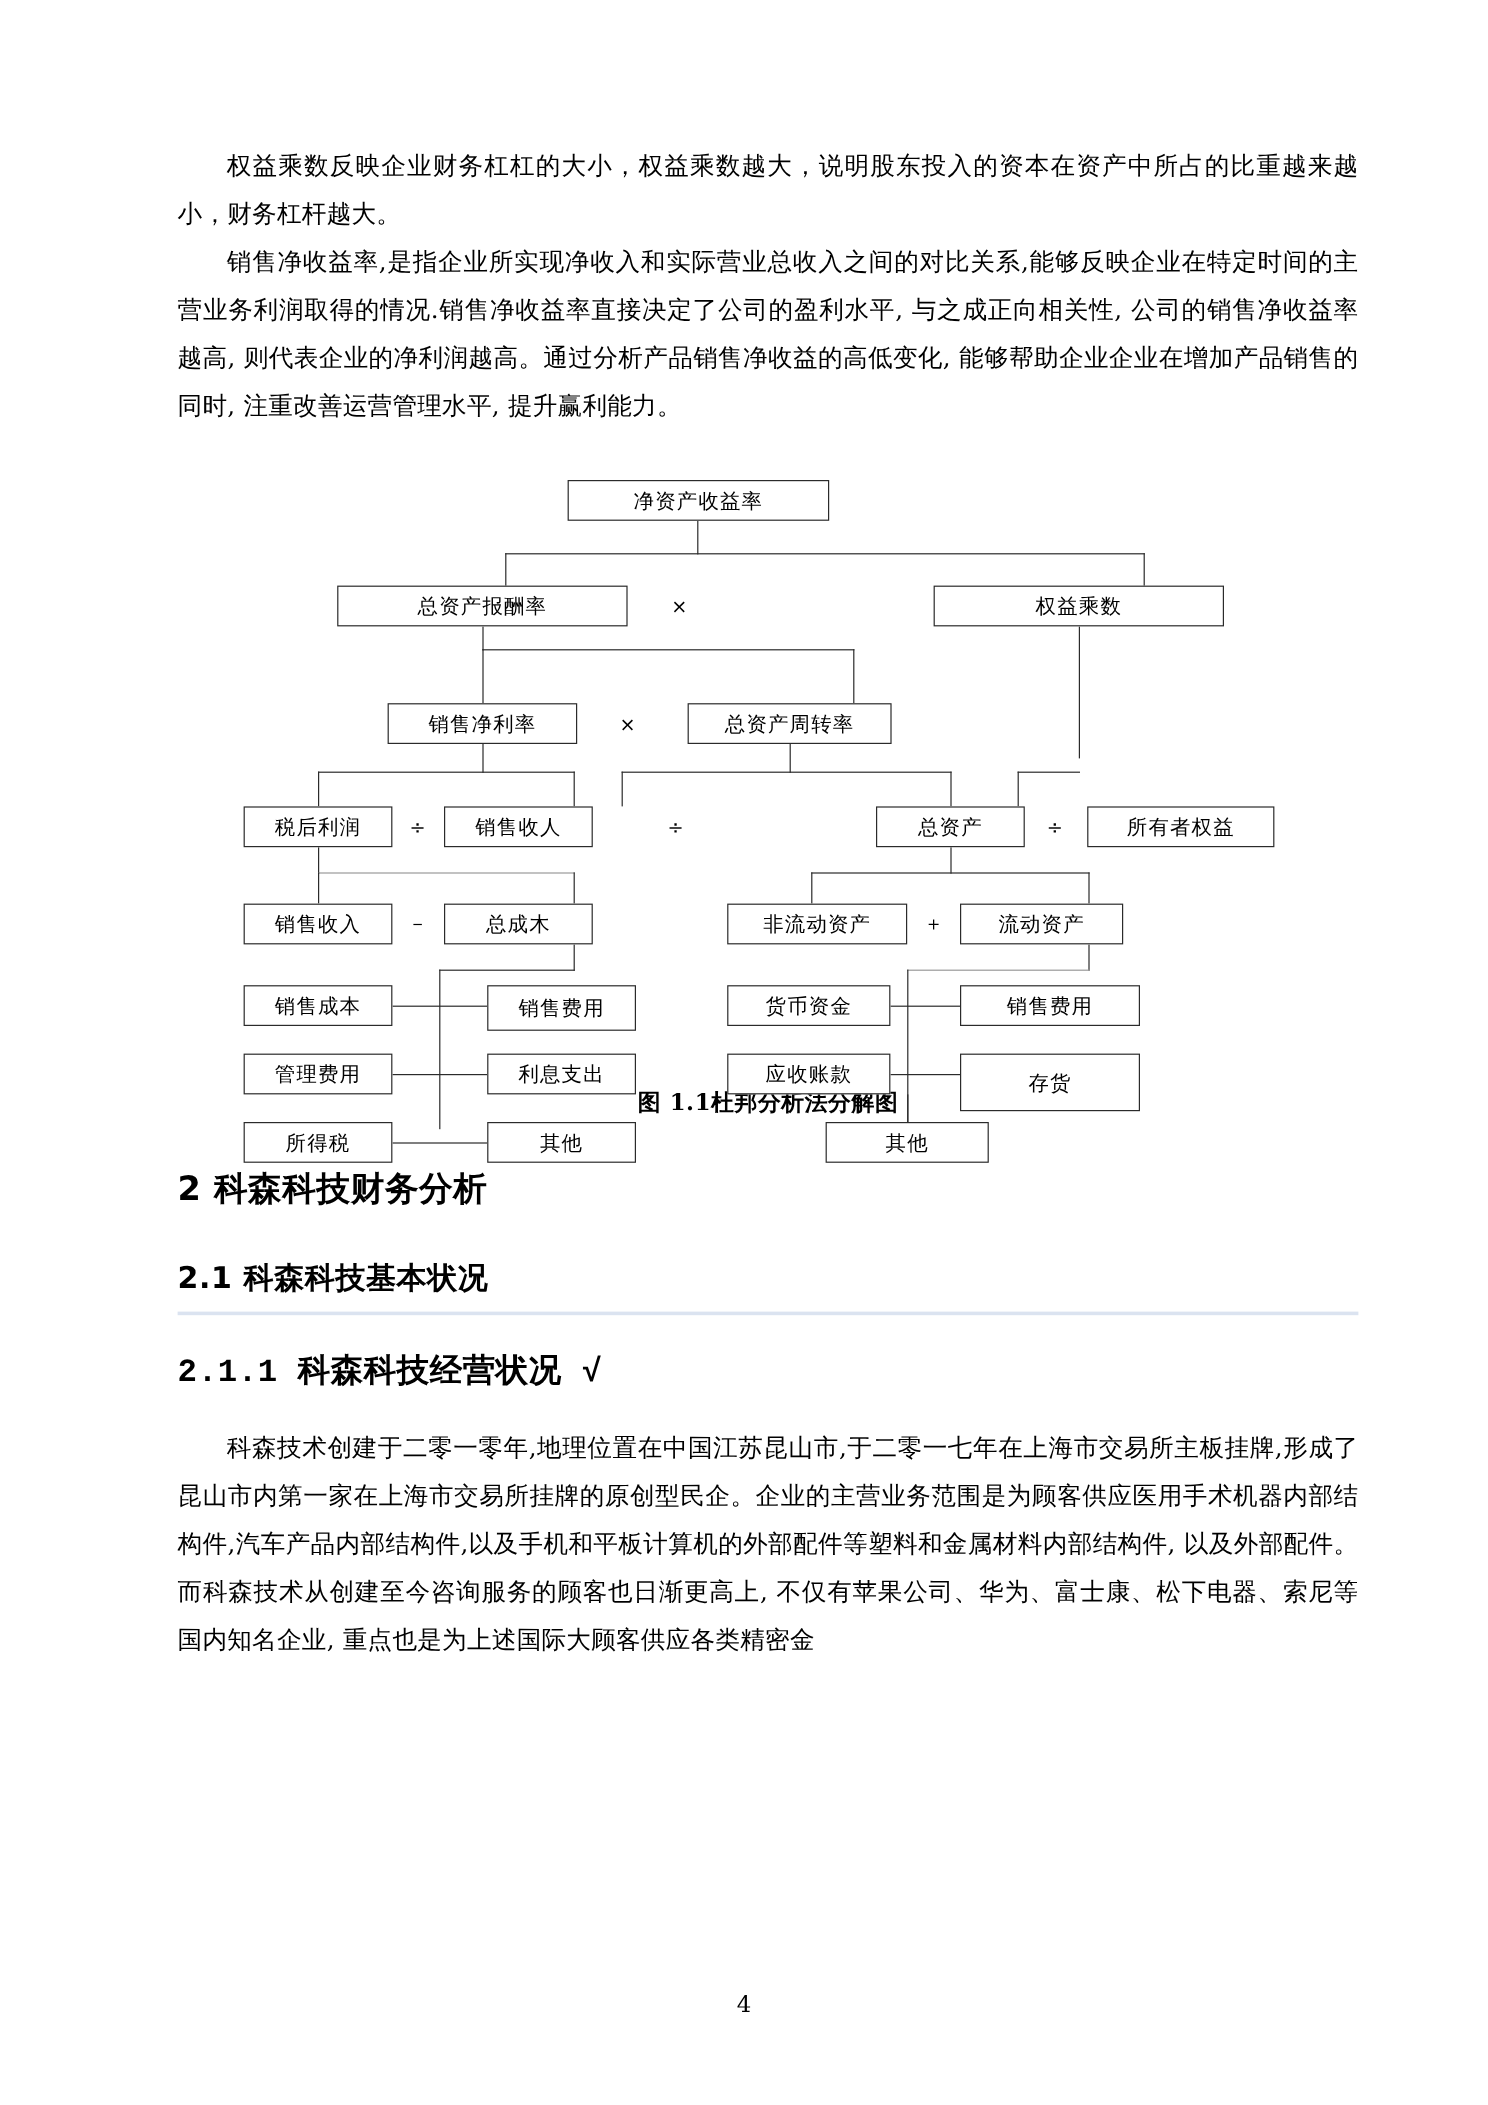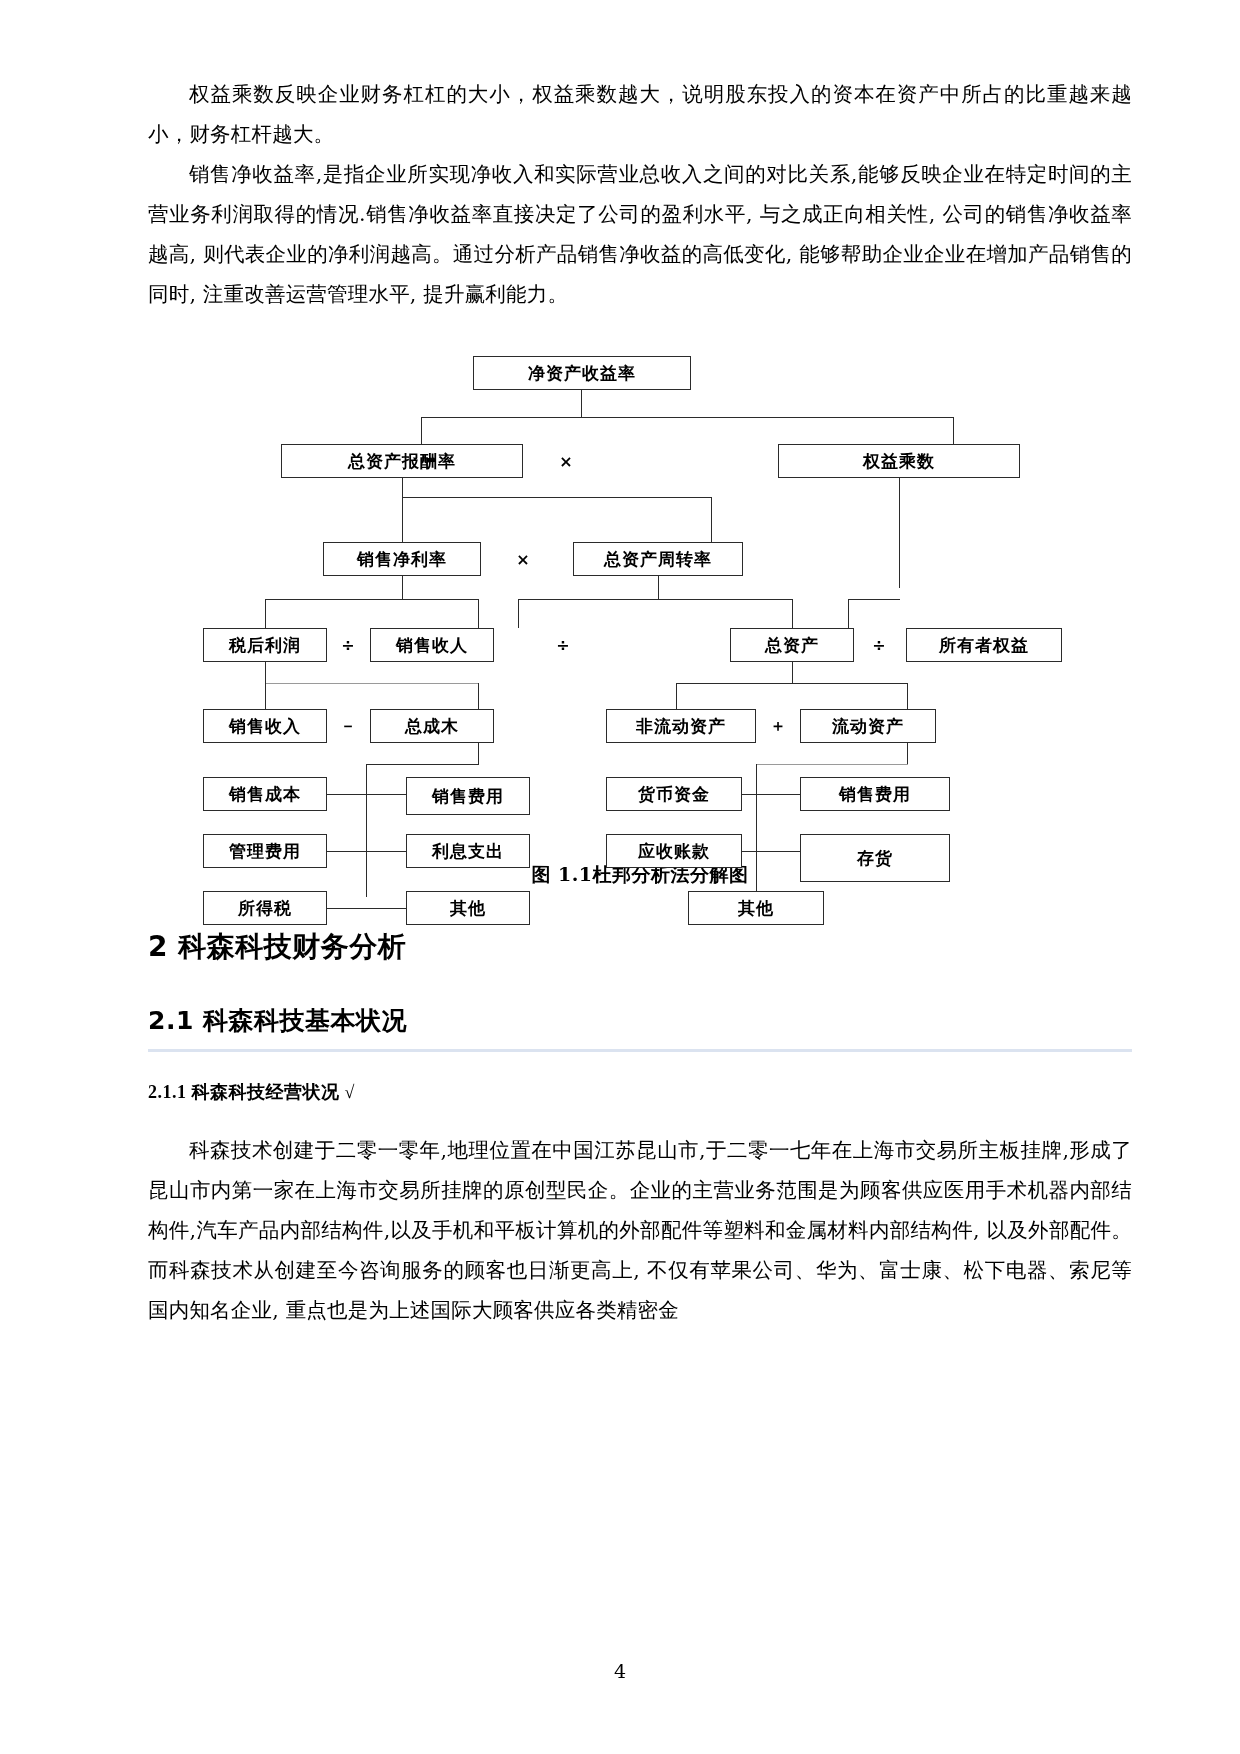--- a/index.html
+++ b/index.html
@@ -14,21 +14,21 @@
     font-family: "DejaVu Serif", "Liberation Serif", serif;
     color: #000000;
     overflow: hidden;
   }
   .page {
     position: absolute;
     left: 0; top: 0;
     width: 1240px;
     height: 1754px;
     box-sizing: border-box;
-    padding: 74px 108px 60px 148px;
+    padding: 118px 108px 60px 148px;
   }
   
   .para {
     font-size: 20.5px;
     line-height: 40px;
     text-align: justify;
     text-justify: inter-ideograph;
     margin: 0 0 0 0;
     text-indent: 2em;
     letter-spacing: 0.2px;
@@ -41,21 +41,20 @@
     margin-top: 42px;
     position: relative;
     width: 984px;
     height: 490px;
   }
   .diagram {
     position: absolute;
     left: 0; top: 0;
     width: 984px;
     height: 490px;
-    font-weight: bold;
   }
   .dnode {
     position: absolute;
     box-sizing: border-box;
     border: 1.3px solid #2b2b2b;
     background: #ffffff;
     display: flex;
     align-items: center;
     justify-content: center;
     font-size: 17px;
@@ -109,25 +108,25 @@
     letter-spacing: 0.5px;
     font-family: "DejaVu Sans", "Liberation Sans", sans-serif;
   }
   .rule {
     height: 3px;
     background: #dbe3f0;
     margin: 12px 0 0 0;
     width: 100%;
   }
   h3.h-lvl3 {
-    font-size: 18px;
+    font-size: 27px;
     font-weight: bold;
     margin: 28px 0 0 0;
     letter-spacing: 0.5px;
-    font-family: Liberation Serif, serif;
+    font-family: Liberation Mono, monospace;
   }
   .after-h3 { margin-top: 26px; }
 
   
   .page-number {
     position: absolute;
     left: 0;
     right: 0;
     bottom: 72px;
     text-align: center;

